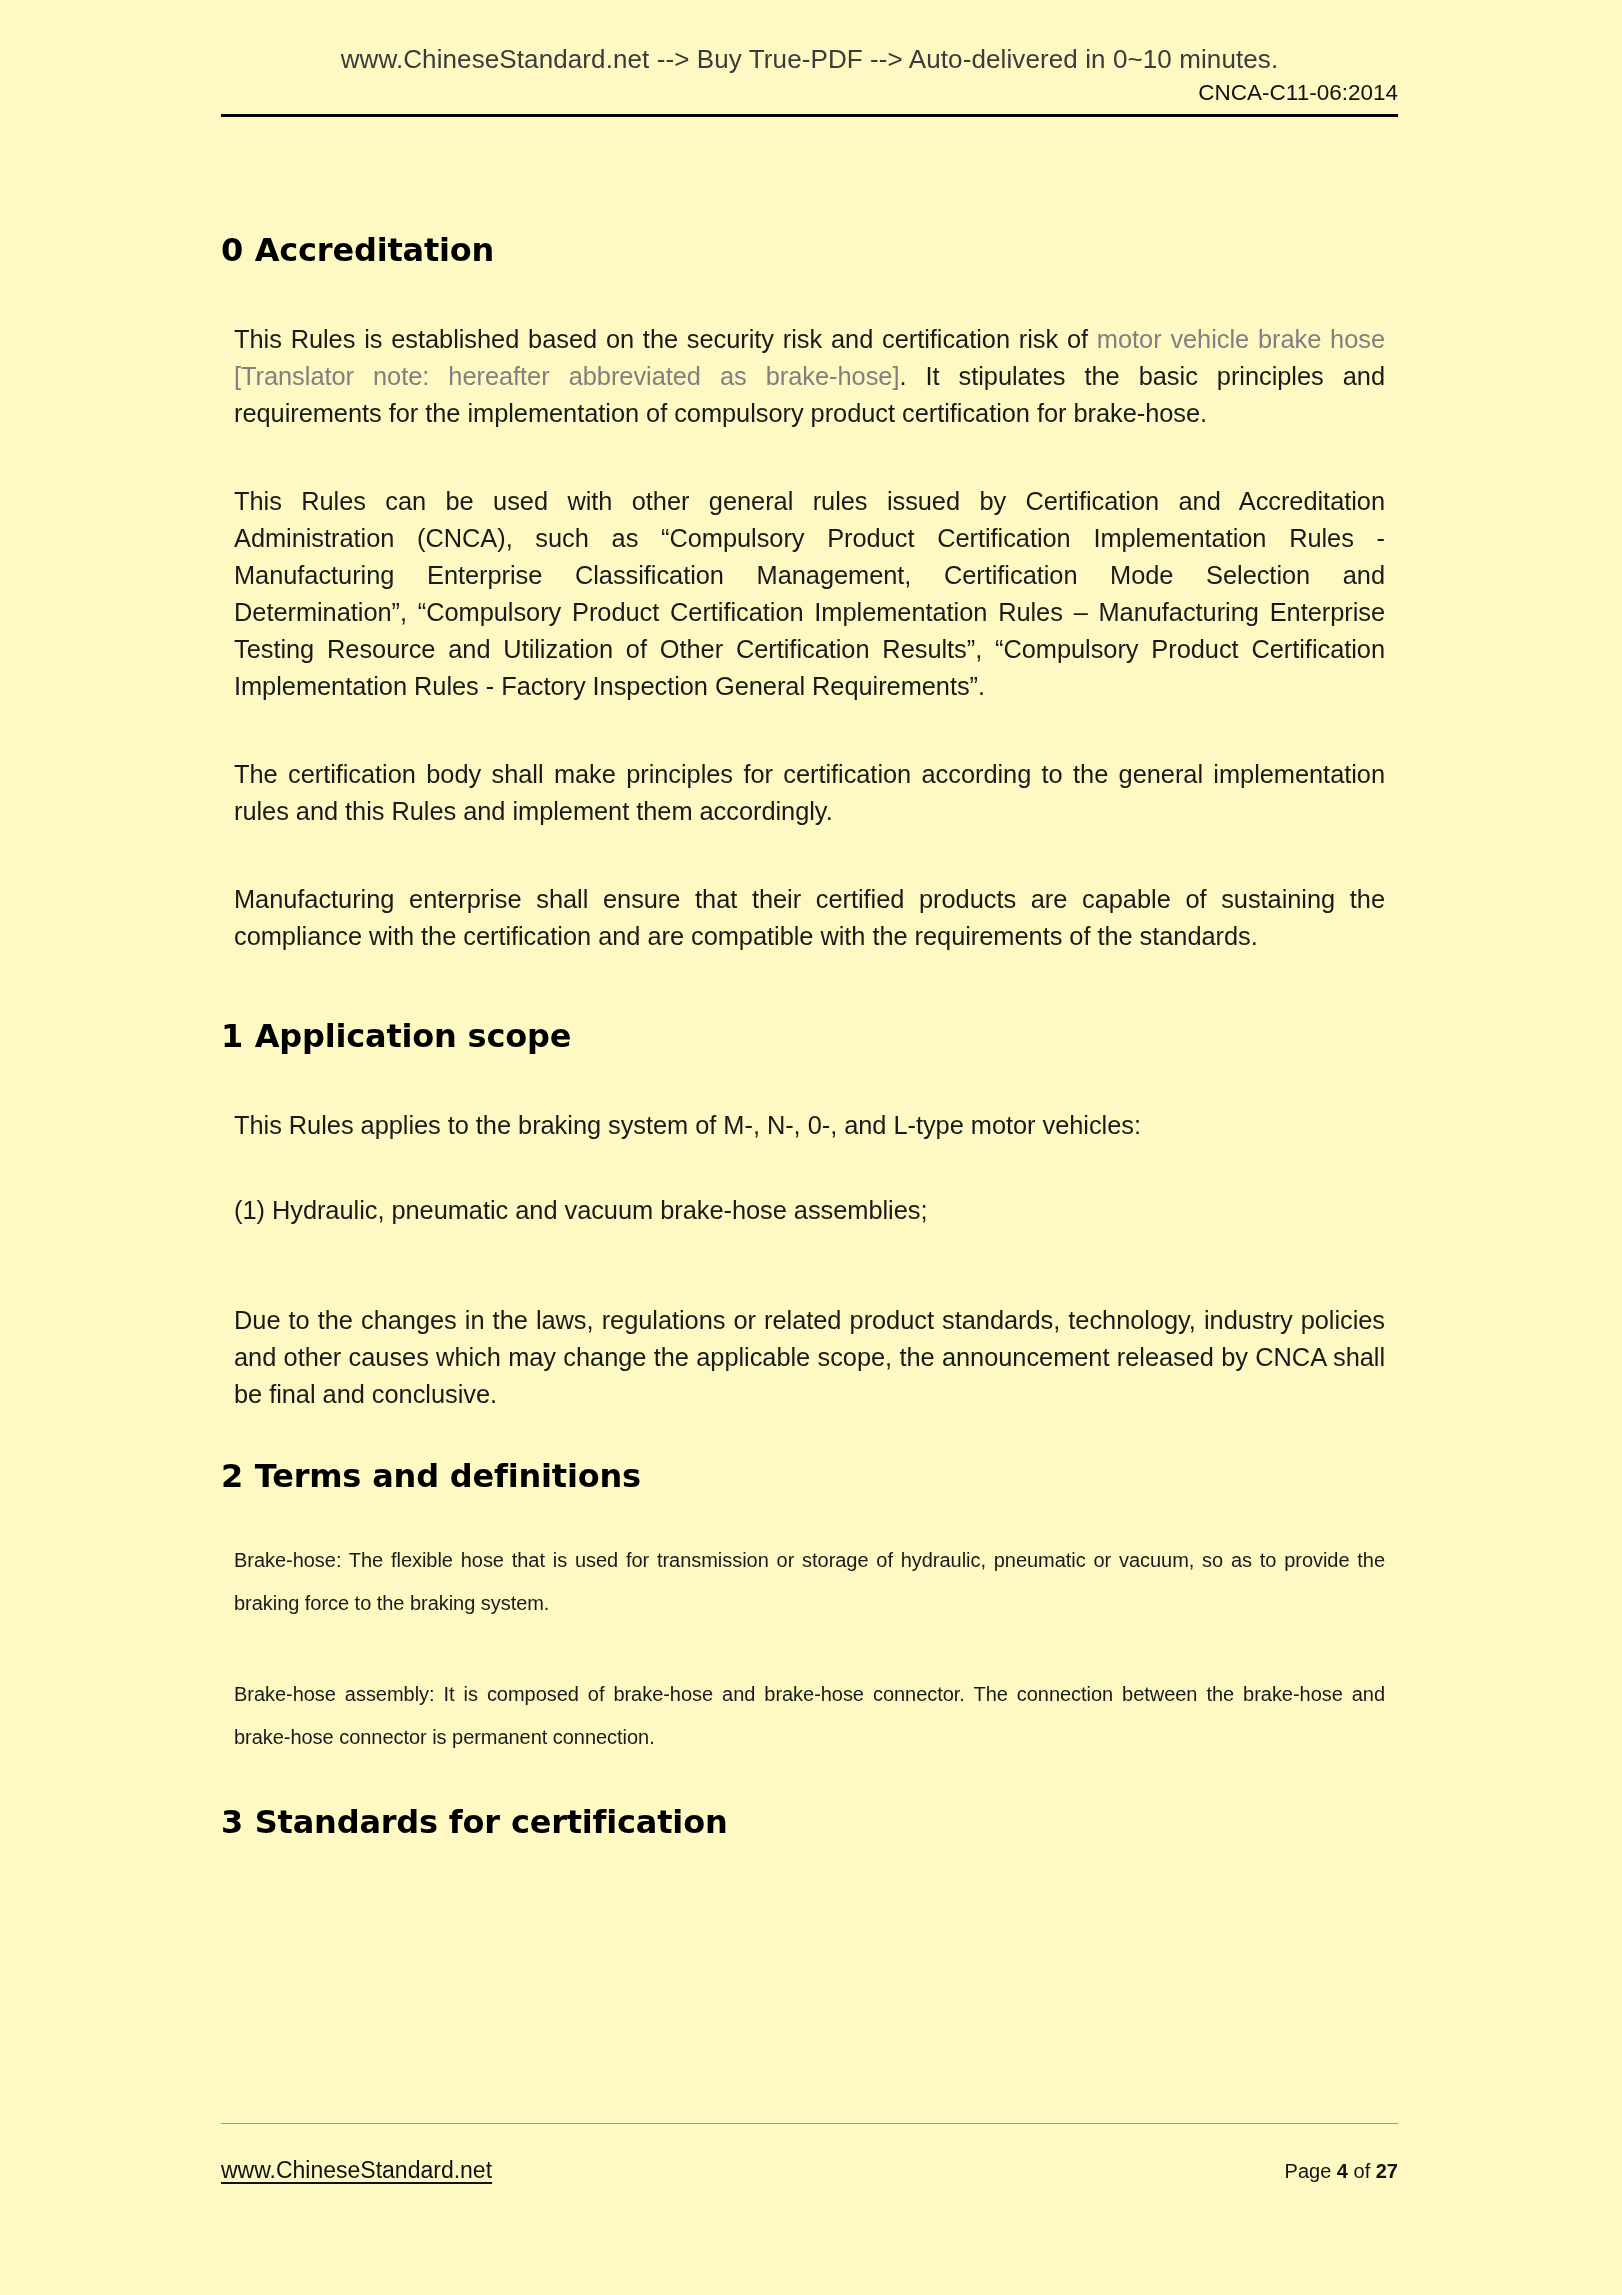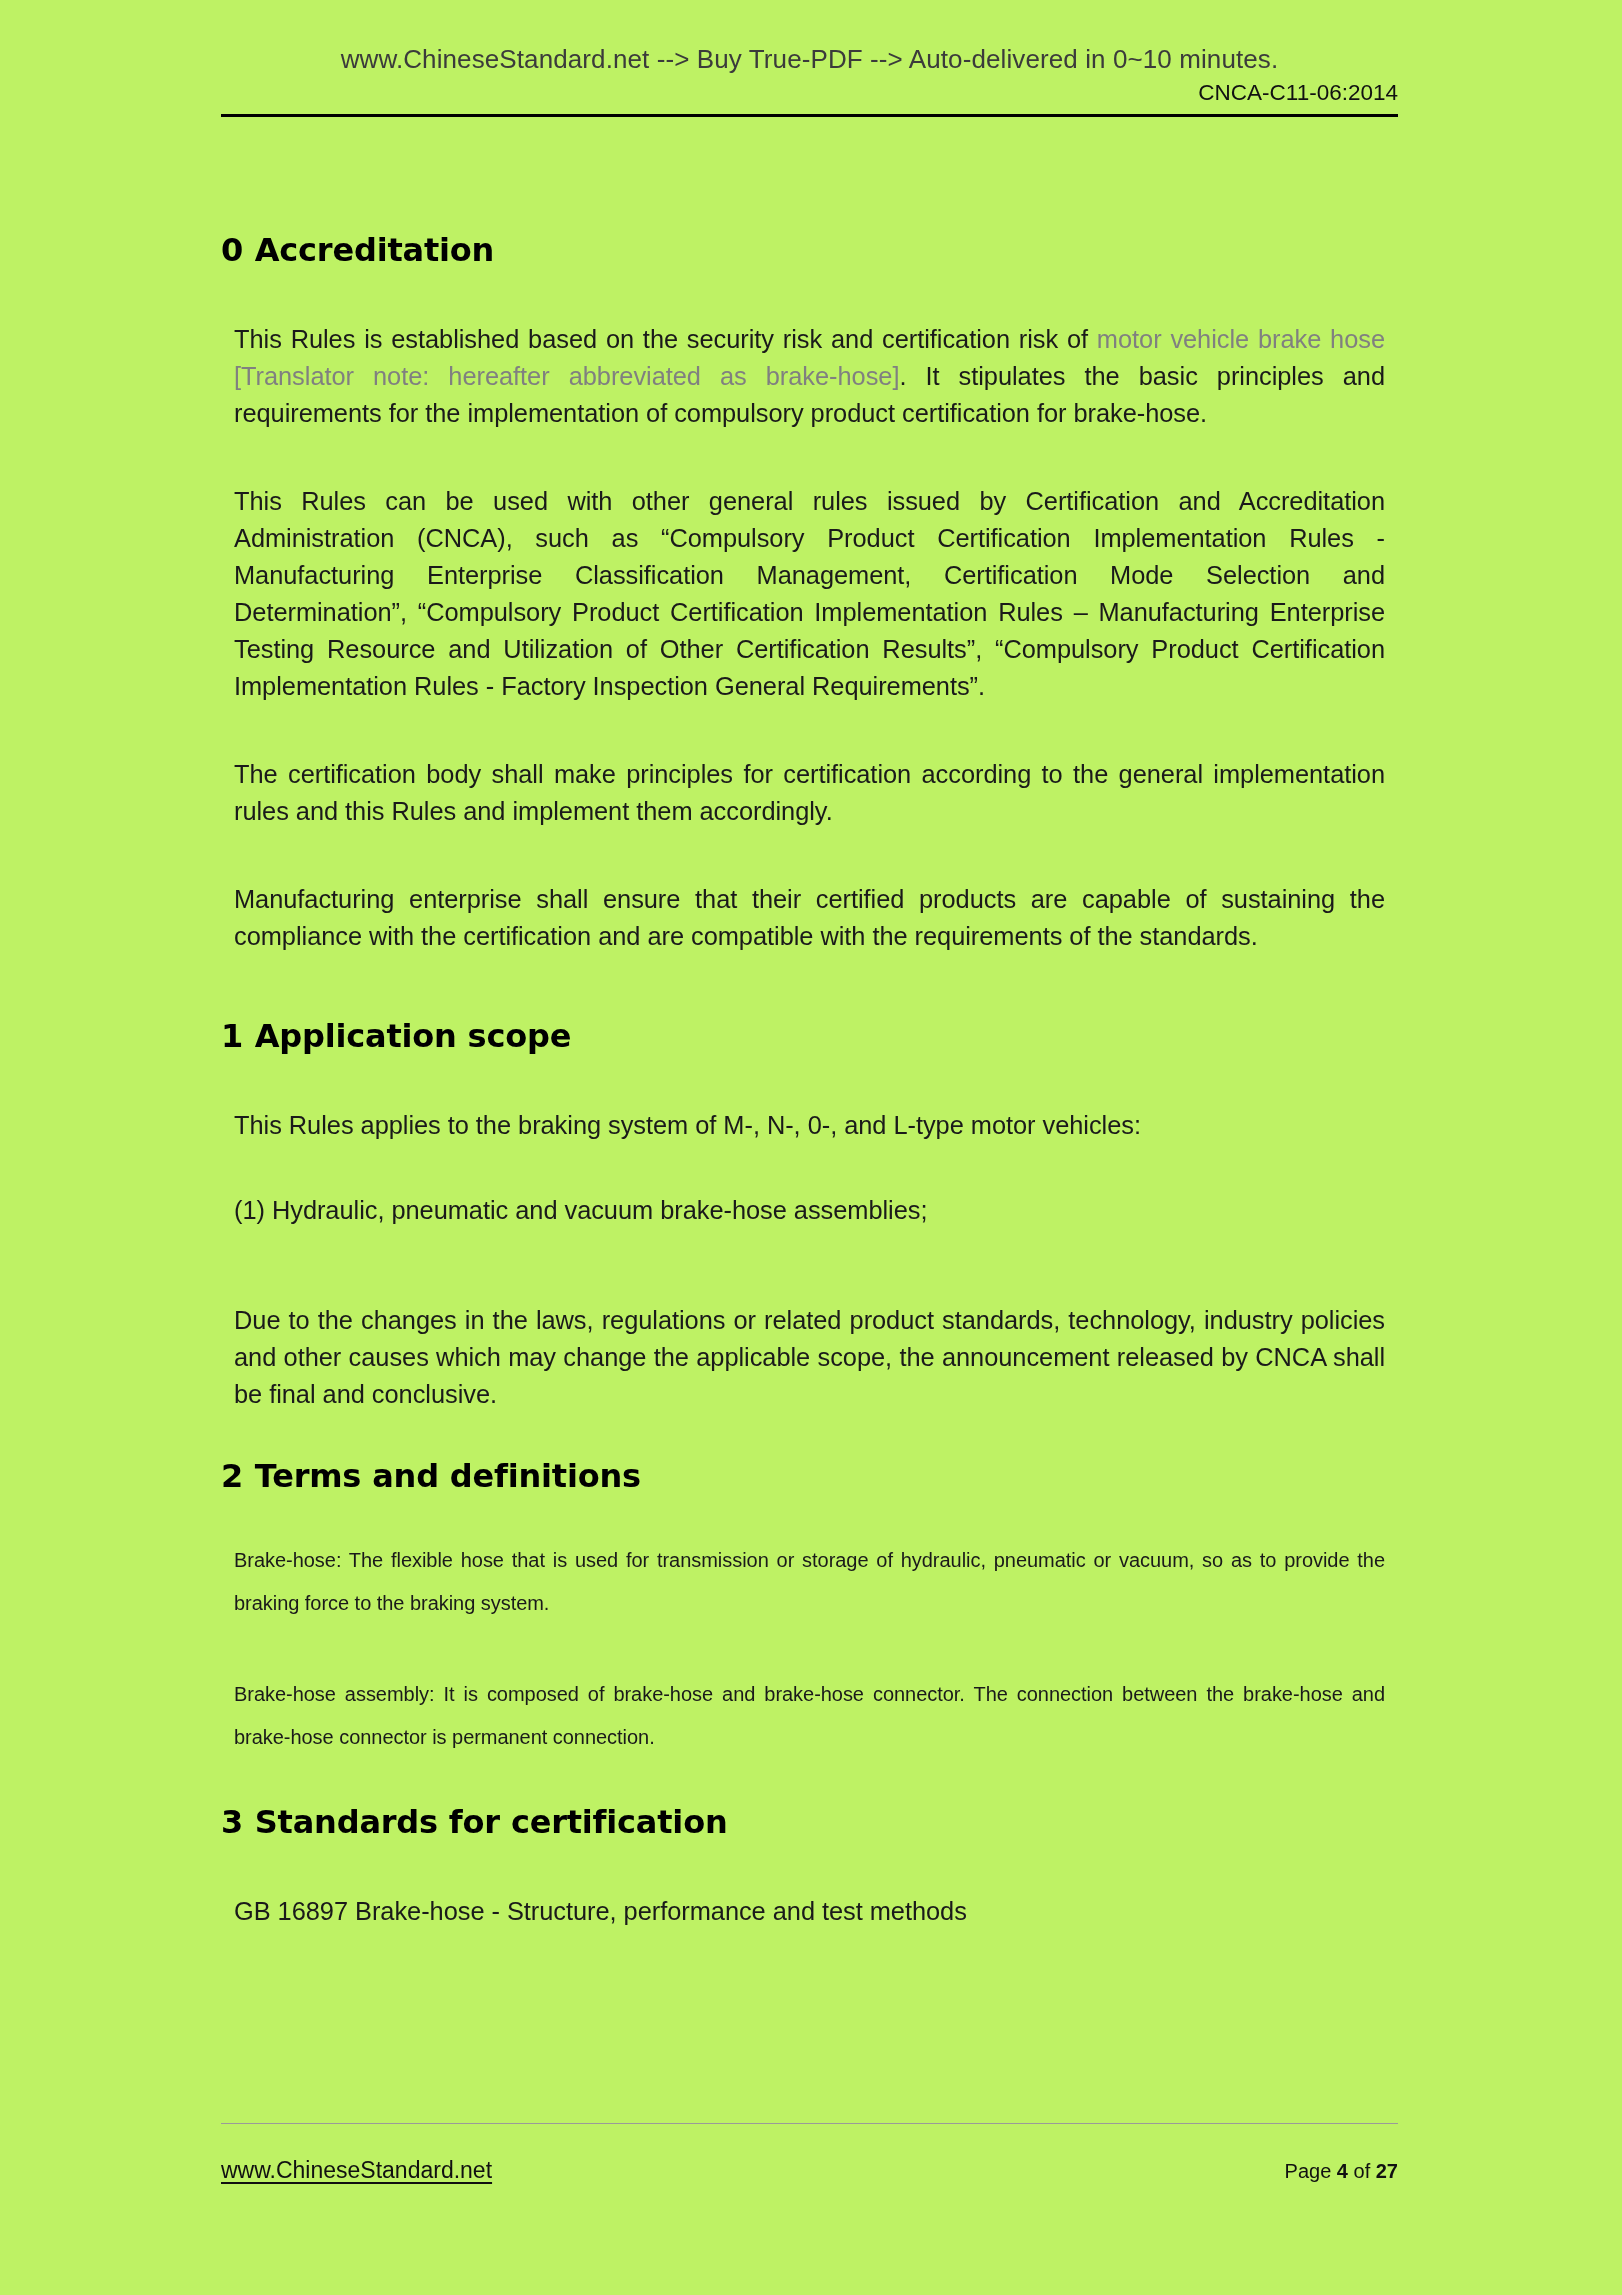--- a/index.html
+++ b/index.html
@@ -4,21 +4,21 @@
 <style>
   html, body {
     margin: 0;
     padding: 0;
     background: #ffffff;
   }
   .page {
     position: relative;
     width: 1623px;
     height: 2295px;
-    background: #bef264;
+    background: #fef9c3;
     font-family: "Liberation Sans", sans-serif;
     color: #000000;
     box-sizing: border-box;
     overflow: hidden;
     padding-left: 10px;
   }
 
   
   .page-header {
     position: absolute;
@@ -183,21 +183,20 @@
 
     <div class="gap-list"></div>
     <p class="body small">Brake-hose assembly: It is composed of brake-hose and brake-hose connector. The connection between the brake-hose and brake-hose connector is permanent connection.</p>
 
     <div class="gap-sec-sm"></div>
     <h1 class="sec-heading">
       <span class="num">3</span><span>Standards for certification</span>
     </h1>
     <div class="gap-h0"></div>
 
-    <p class="body ragged">GB 16897  Brake-hose - Structure, performance and test methods</p>
 
   </div>
 
   <div class="page-footer">
     <div class="footer-rule"></div>
     <div class="footer-row">
       <a class="footer-link" href="#">www.ChineseStandard.net</a>
       <div class="footer-page"><span>Page </span><b>4</b><span> of </span><b>27</b></div>
     </div>
   </div>

